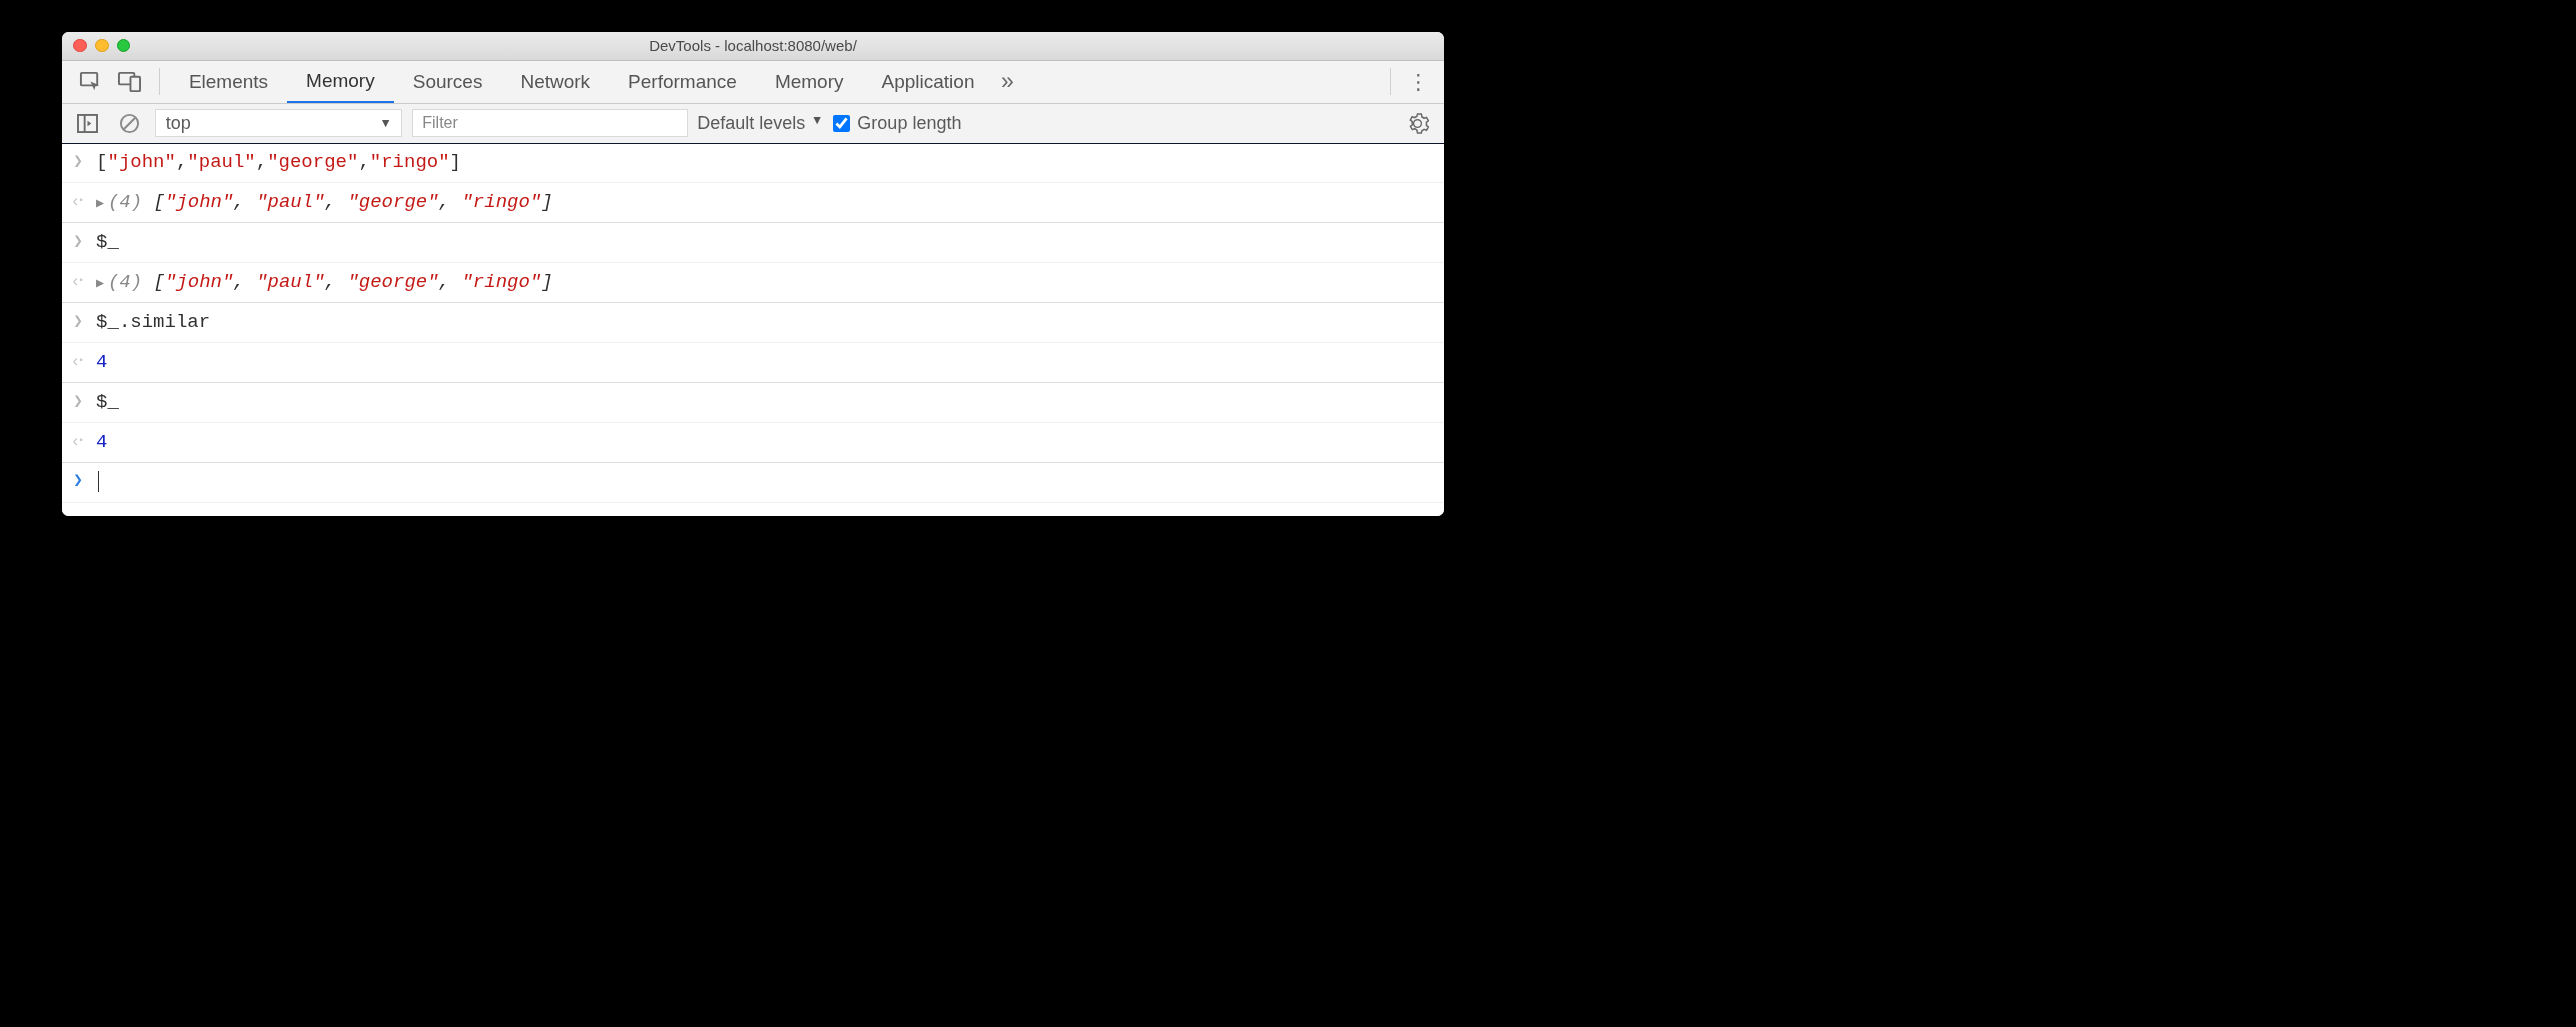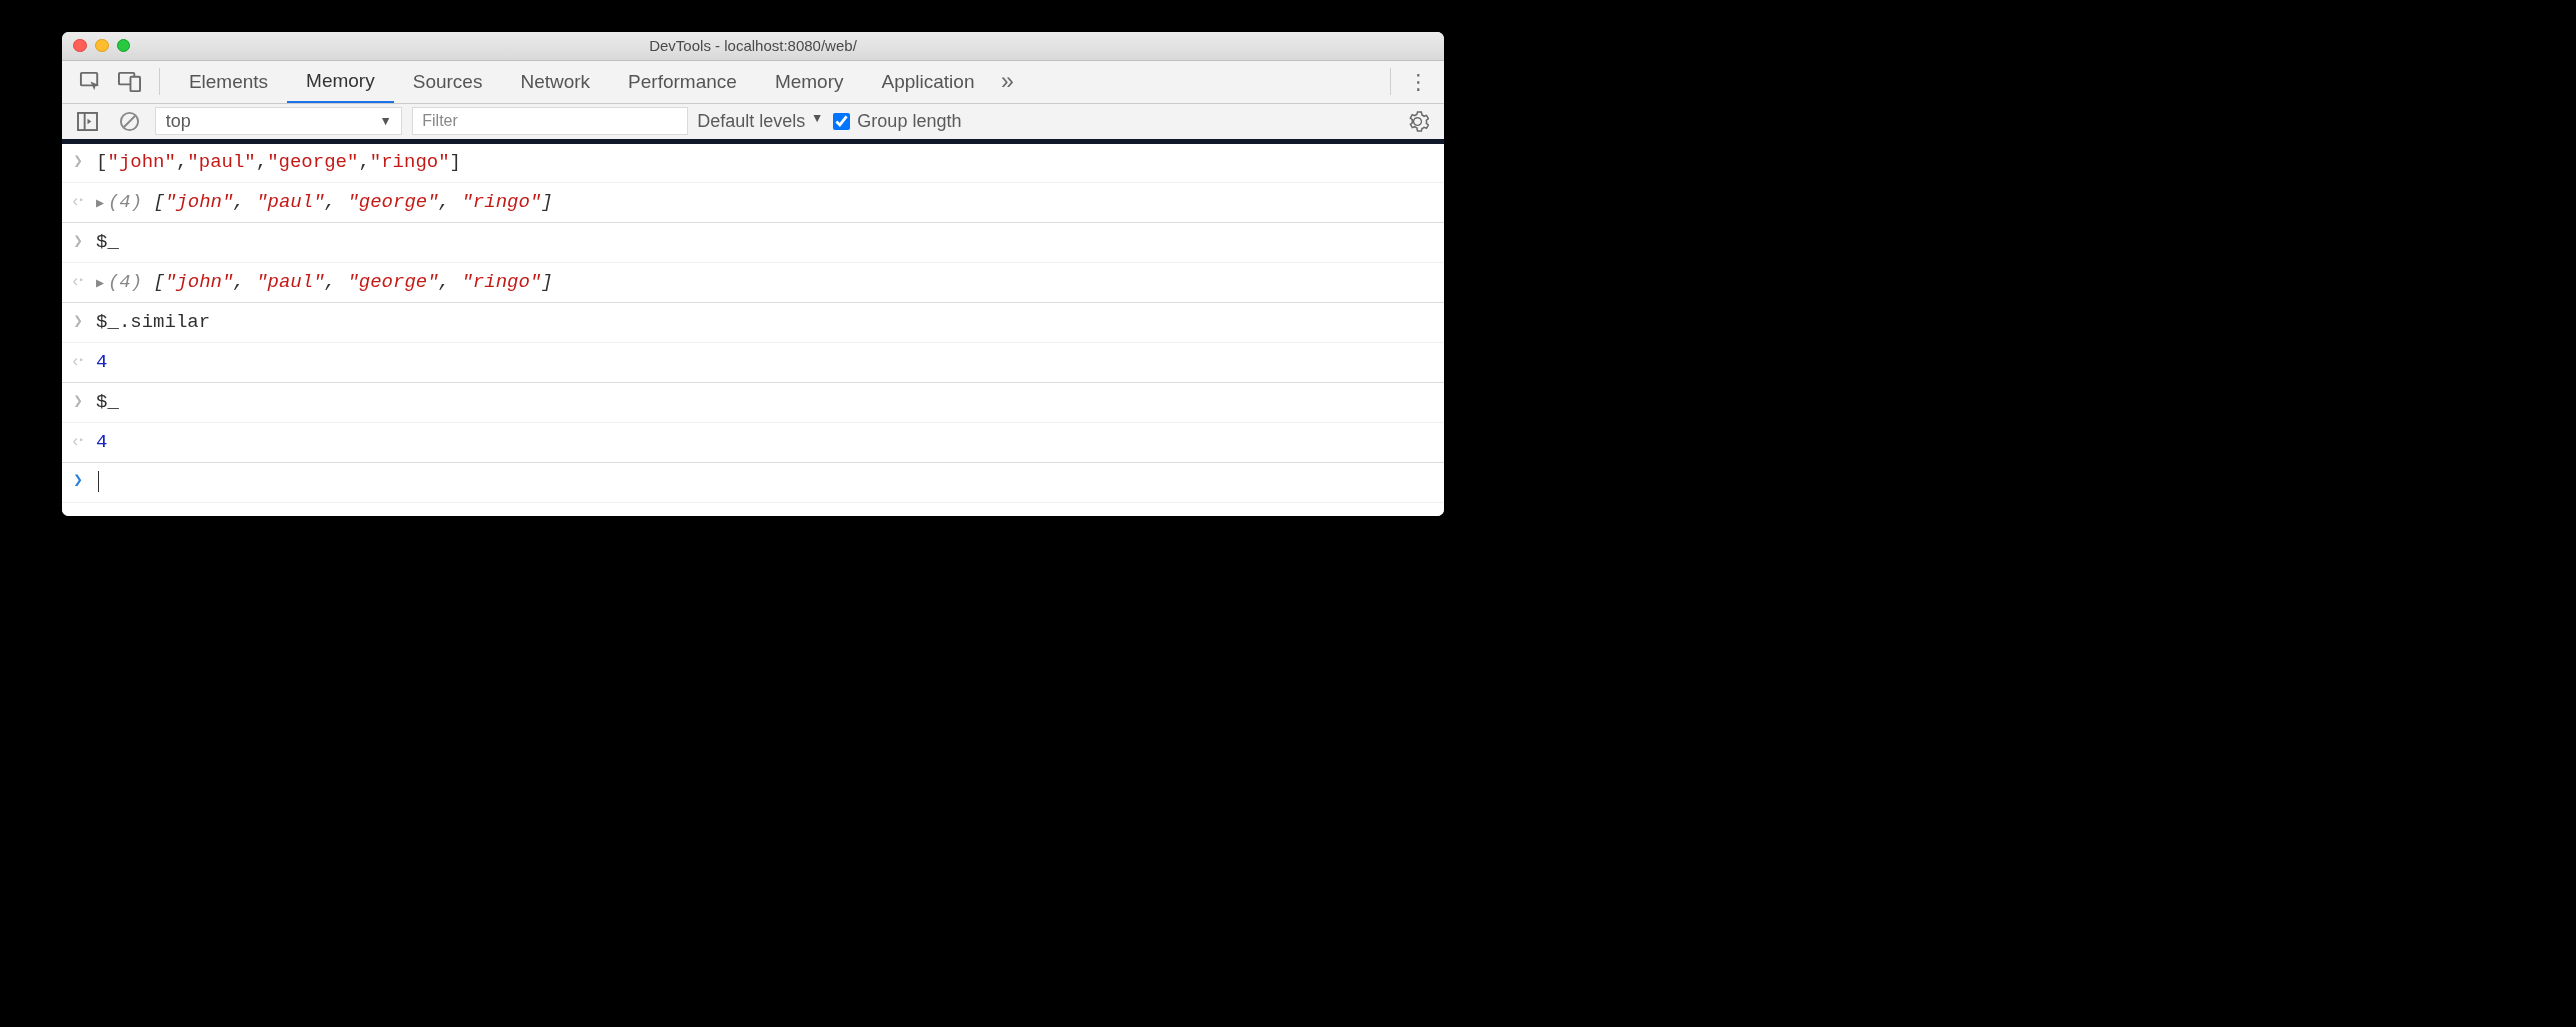--- a/index.html
+++ b/index.html
@@ -48,21 +48,21 @@
   .tabsbar .iconbtn { padding: 3.8px 7.6px; color: #6a6a6a; display:flex; align-items:center; }
   .divider-v { width: 1px; height: 27px; background: #cfcfcf; margin: 0 9.5px; }
   .tab { padding: 0 19px; height: 43px; display:flex; align-items:center; cursor: default; }
   .tab.active { color: #333; border-bottom: 2.9px solid #1a73e8; font-weight: 500; }
   .spacer { flex: 1; }
 
   
   .toolbar {
     height: 40px;
     background: #f3f3f3;
-    border-bottom: 5px solid #0f172a;
+    border-bottom: 1px solid #0f172a;
     display: flex; align-items: center; gap: 9.5px;
     padding: 0 9.5px;
     font-size: 18px; color: #5a5a5a;
   }
   .toolbar .iconbtn { padding: 1.9px 5.7px; display:flex; align-items:center; }
   .ctx-select {
     display:flex; align-items:center; gap:9.5px;
     background:#fff; border:1px solid #dadada; height:28.5px;
     padding: 0 9.5px; min-width: 247px; justify-content: space-between;
   }

